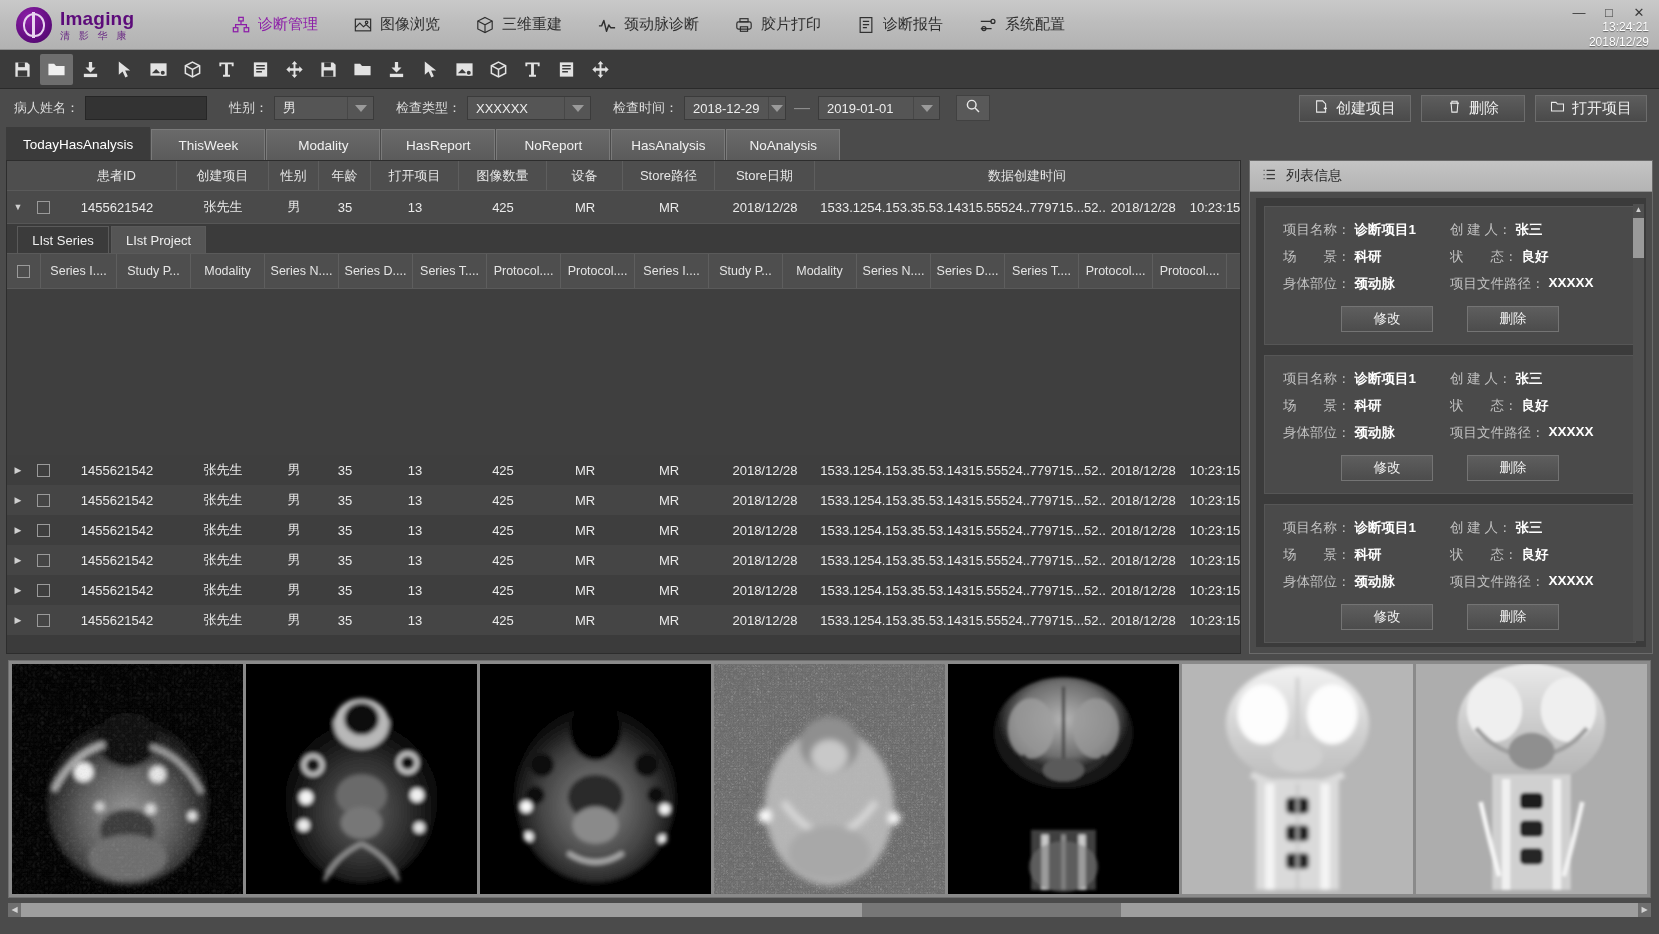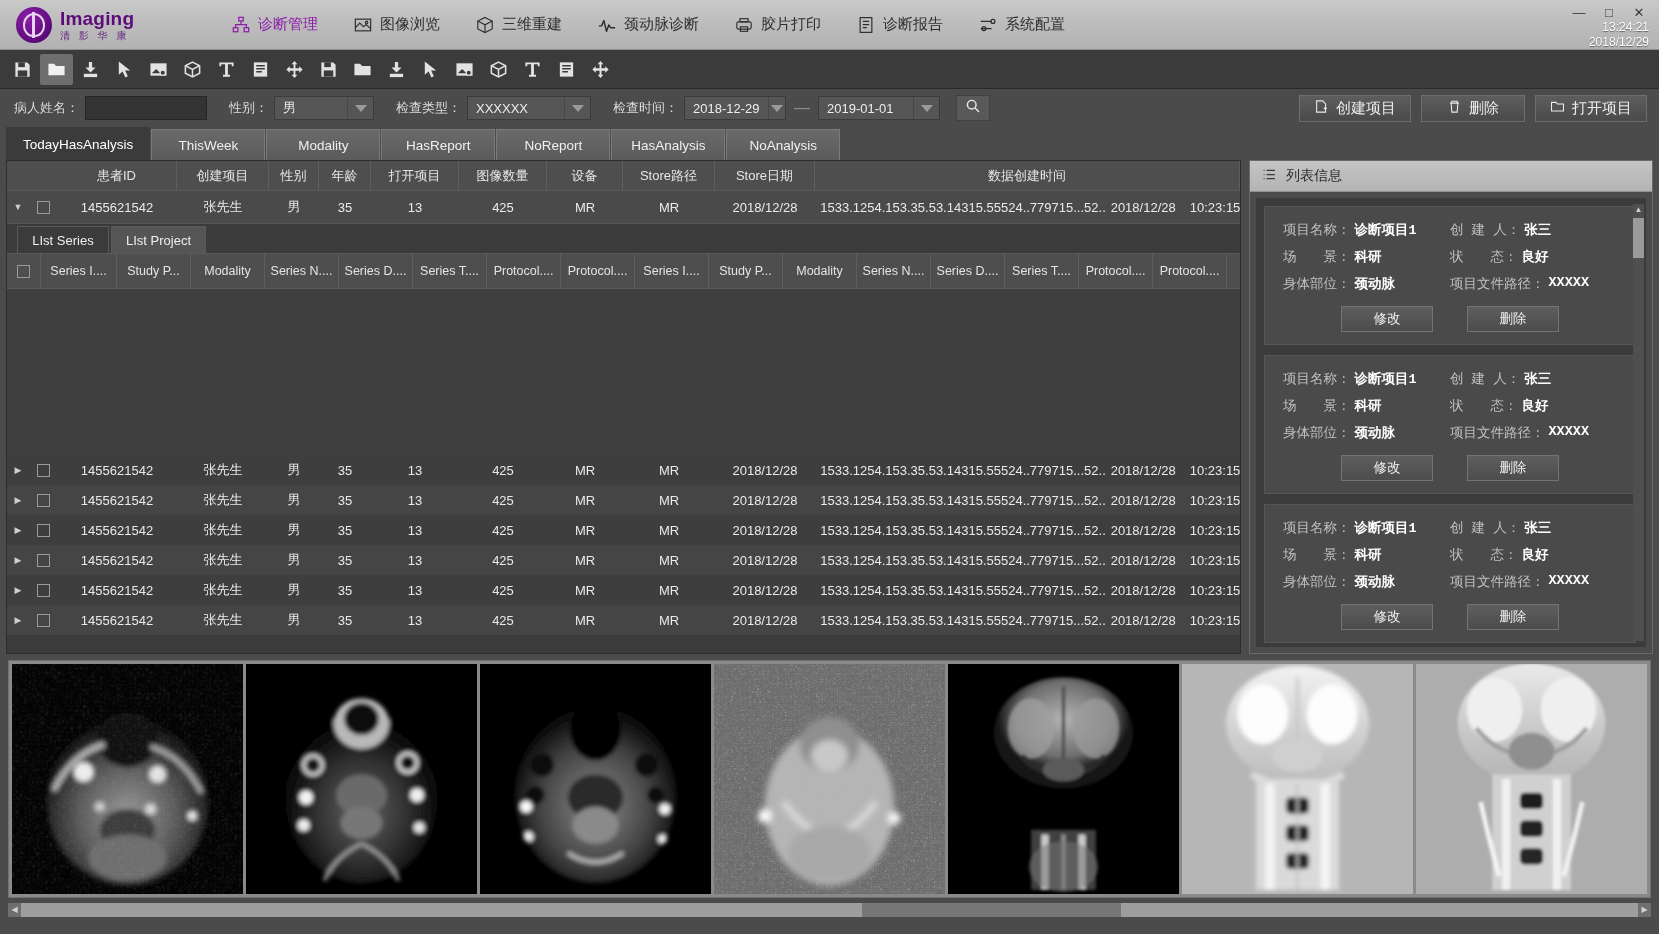--- a/index.html
+++ b/index.html
@@ -177,21 +177,21 @@
   }
   .info-body {
     flex: 1; background: #3b3b3b; margin: 6px; position: relative; overflow: hidden;
     padding: 8px 10px 0 8px;
   }
   .proj-card {
     background: #4a4a4a; border: 1px solid #565656; padding: 14px 18px 12px;
     margin-bottom: 10px;
   }
   .pc-grid { display: grid; grid-template-columns: 1fr 1fr; row-gap: 9px; }
-  .pc-field { display: flex; font-size: 13.5px; white-space: nowrap; font-family: Liberation Mono, monospace; }
+  .pc-field { display: flex; font-size: 13.5px; white-space: nowrap; }
   .pc-key { color: #c0c0c0; }
   .pc-val { color: #ffffff; font-weight: bold; margin-left: 4px; }
   .pc-btns { display: flex; gap: 34px; justify-content: center; margin-top: 13px; }
   .pc-btn {
     width: 92px; height: 26px; background: linear-gradient(180deg,#5e5e5e 0%,#4c4c4c 100%);
     border: 1px solid #747474; color: #f2f2f2; font-size: 13.5px;
     display: flex; align-items: center; justify-content: center; cursor: default;
   }
   .vscroll {
     position: absolute; right: 2px; top: 6px; bottom: 6px; width: 11px; background: #4f4f4f;

